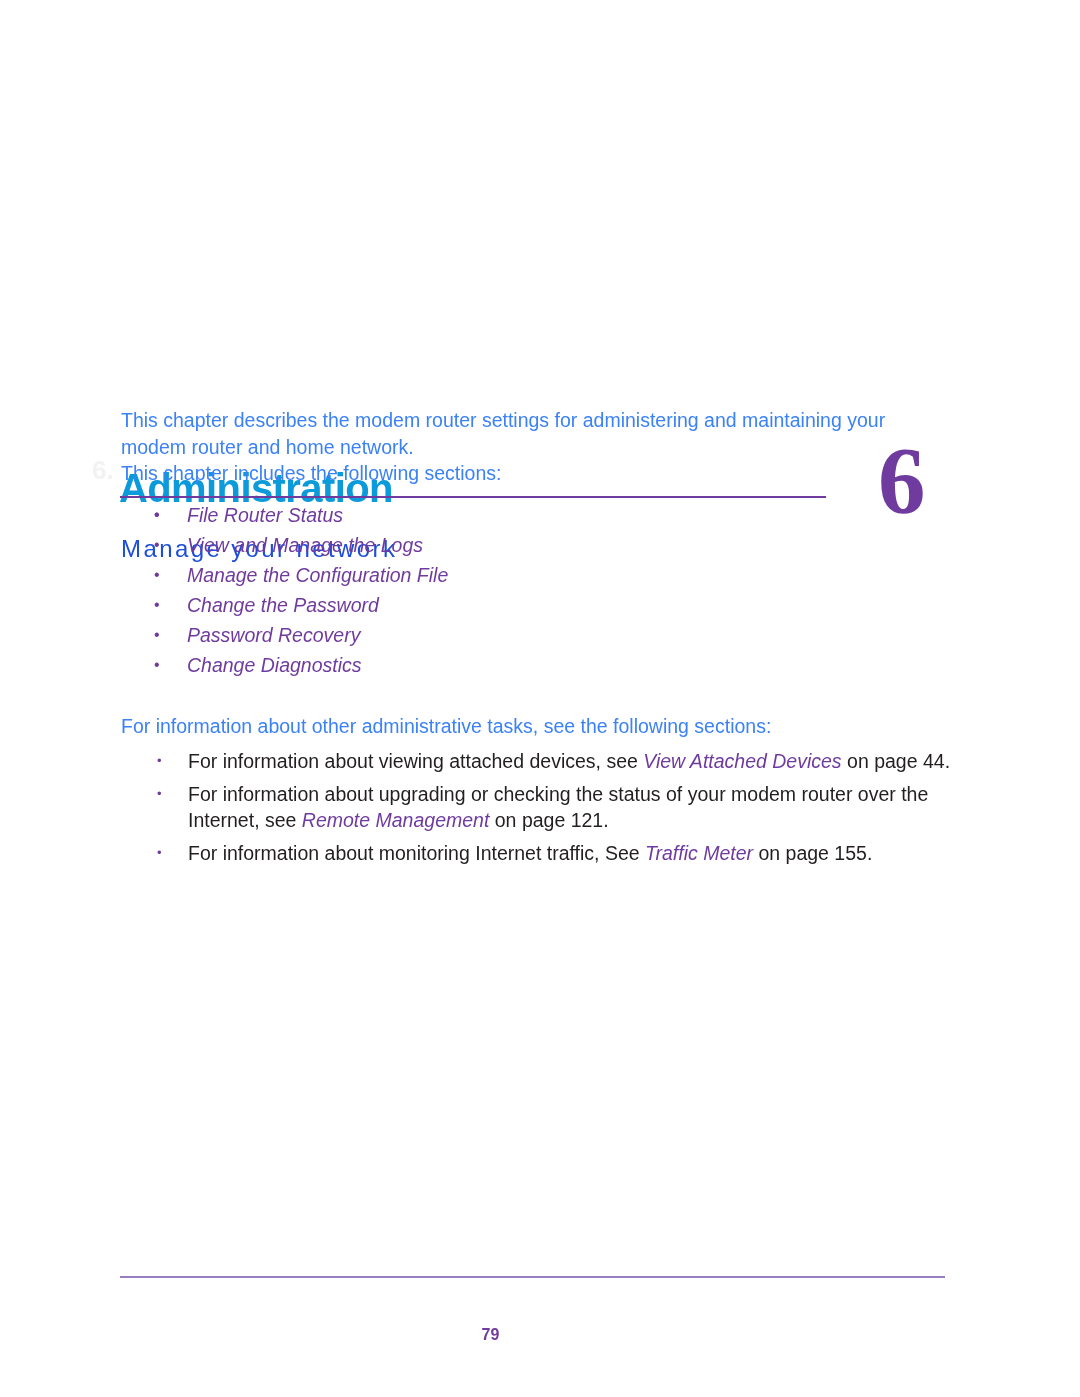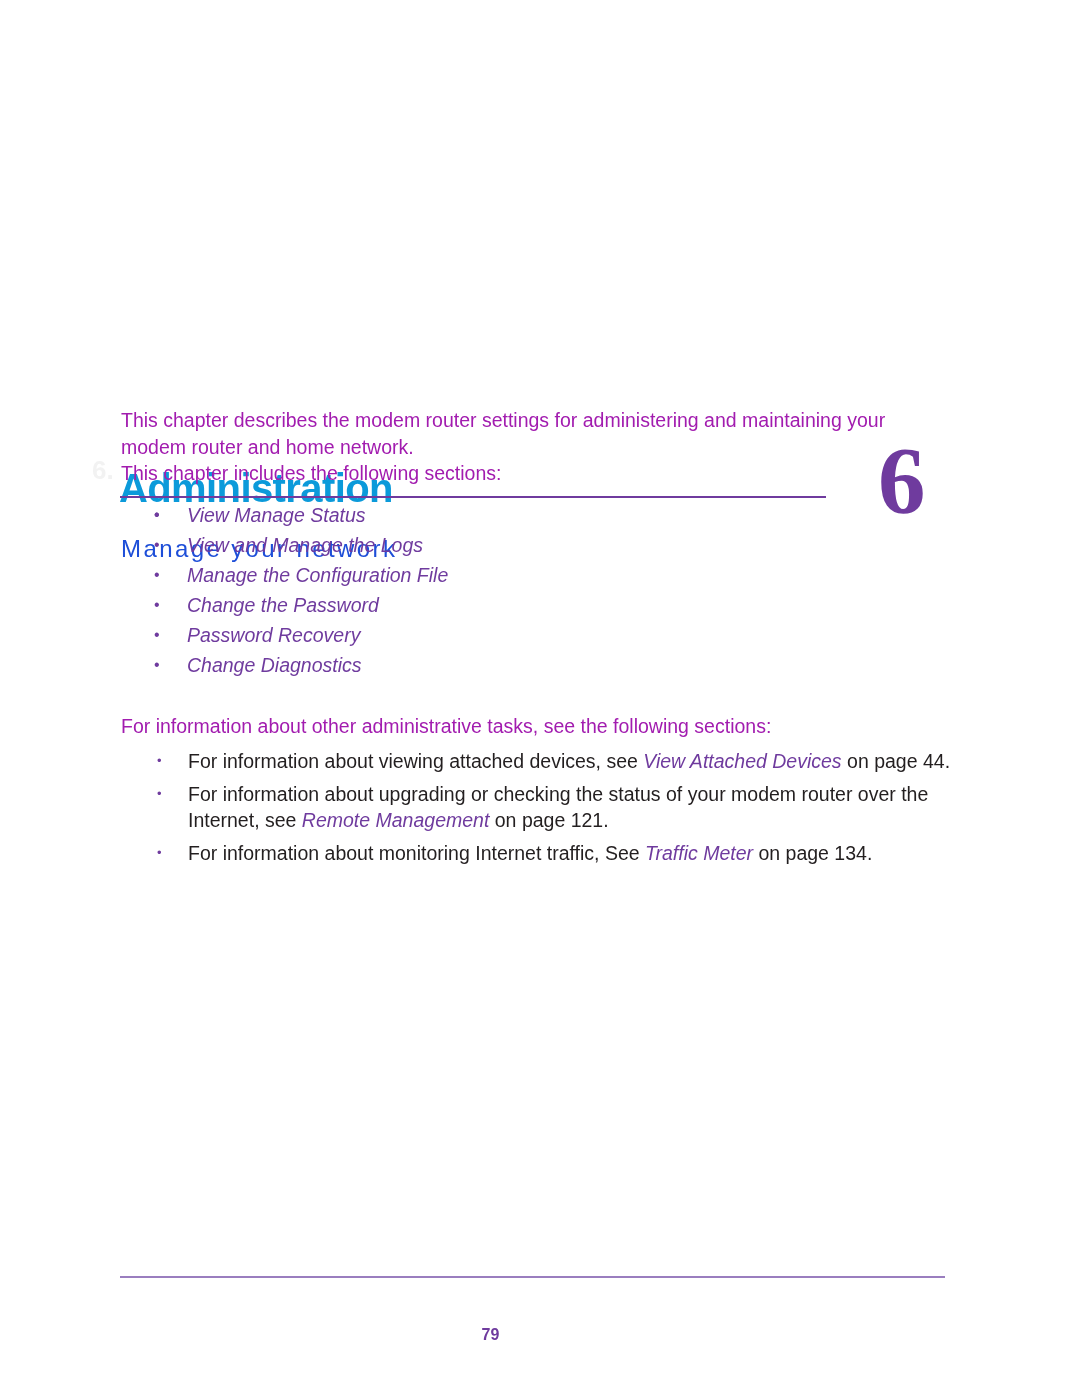--- a/index.html
+++ b/index.html
@@ -91,21 +91,21 @@
     left: 0;
     top: 400px;
     width: 1080px;
   }
 
   p.para {
     margin: 0;
     padding: 0 0 0 0;
     font-size: 19.5px;
     line-height: 26.5px;
-    color: #a21caf;
+    color: #3b82f6;
   }
 
   .para-intro {
     position: absolute;
     left: 121px;
     top: 7px;
     width: 790px;
   }
 
   .para-includes {
@@ -230,21 +230,21 @@
     <p class="para para-intro">This chapter describes the modem router settings for administering and maintaining your modem router and home network.</p>
 
     <p class="para para-includes">This chapter includes the following sections:</p>
 
     <ul class="link-list">
       <li>
         <span class="bullet">•</span>
       </li>
       <li>
         <span class="bullet">•</span>
-        <span>View Manage Status</span>
+        <span>File Router Status</span>
       </li>
       <li>
         <span class="bullet">•</span>
         <span>View and Manage the Logs</span>
       </li>
       <li>
         <span class="bullet">•</span>
         <span>Manage the Configuration File</span>
       </li>
       <li>
@@ -267,21 +267,21 @@
       <li>
         <span class="bullet">•</span>
         <span>For information about viewing attached devices, see </span><span class="xref">View Attached Devices</span><span> on page 44.</span>
       </li>
       <li>
         <span class="bullet">•</span>
         <span>For information about upgrading or checking the status of your modem router over the Internet, see </span><span class="xref">Remote Management</span><span> on page 121.</span>
       </li>
       <li>
         <span class="bullet">•</span>
-        <span>For information about monitoring Internet traffic, See </span><span class="xref">Traffic Meter</span><span> on page 134.</span>
+        <span>For information about monitoring Internet traffic, See </span><span class="xref">Traffic Meter</span><span> on page 155.</span>
       </li>
     </ul>
   </div>
 
   <div class="footer-rule"></div>
   <div class="footer-page-number">79</div>
 
 </div>
 
 </body></html>

